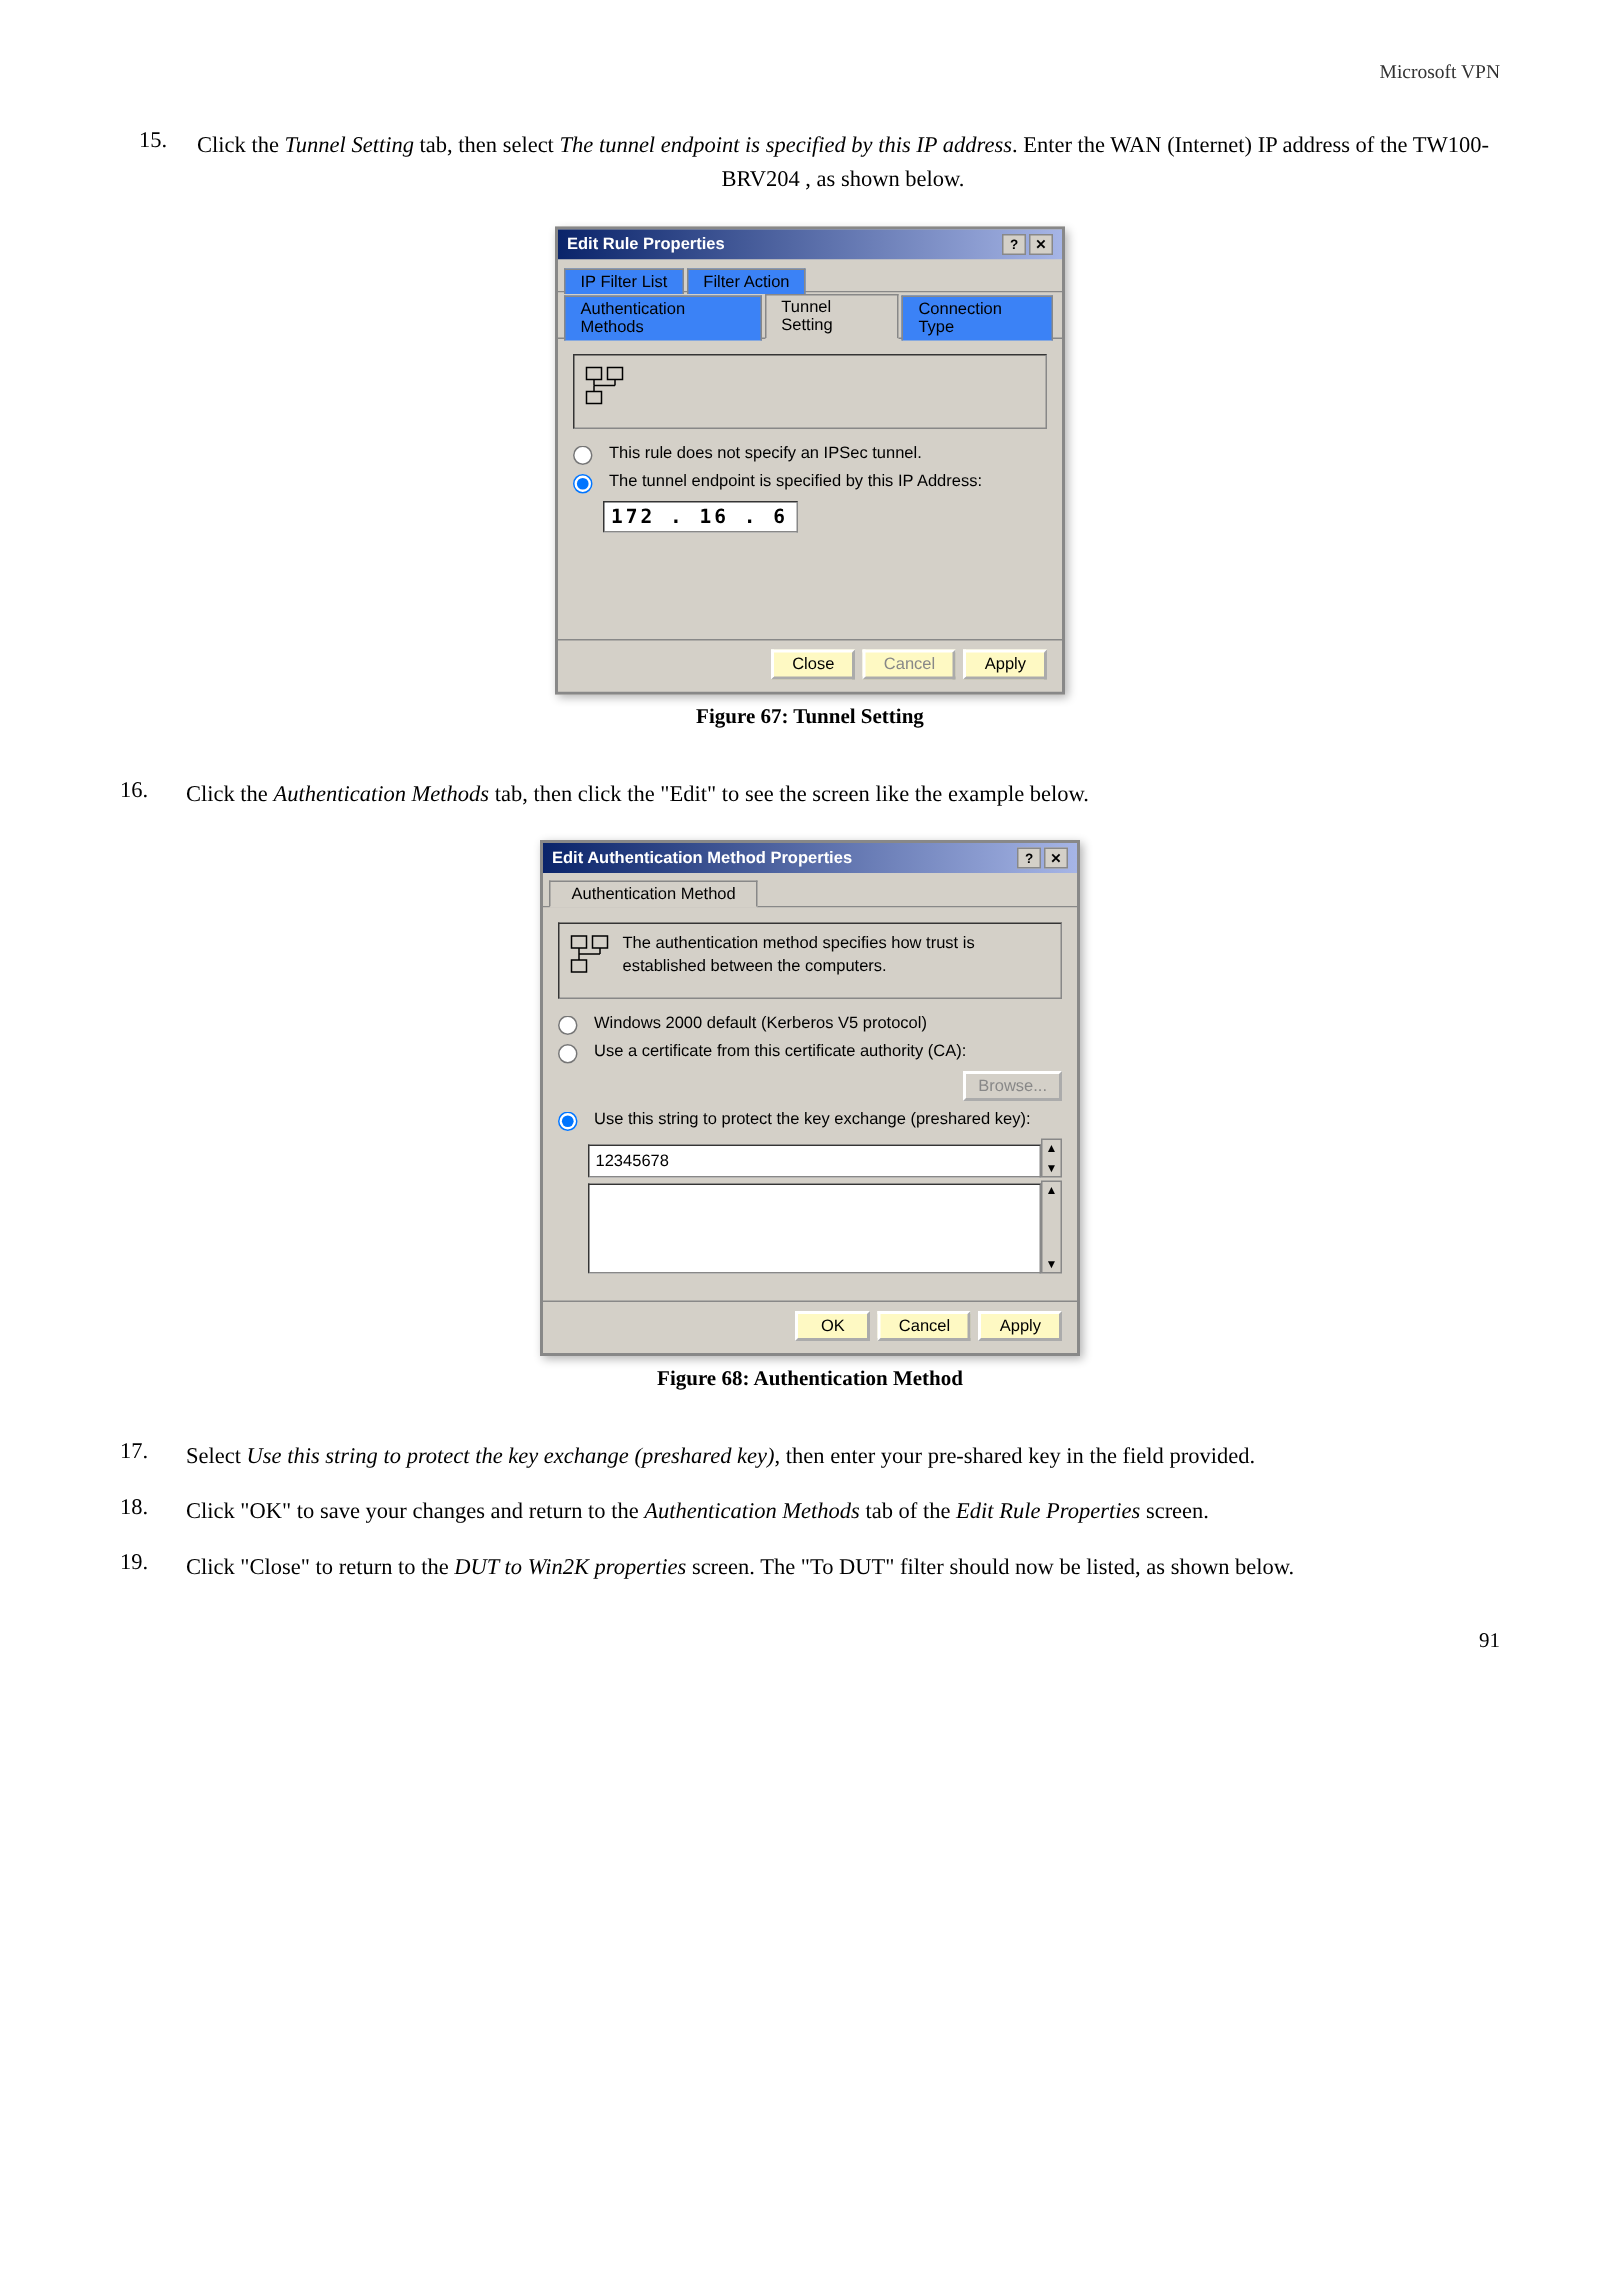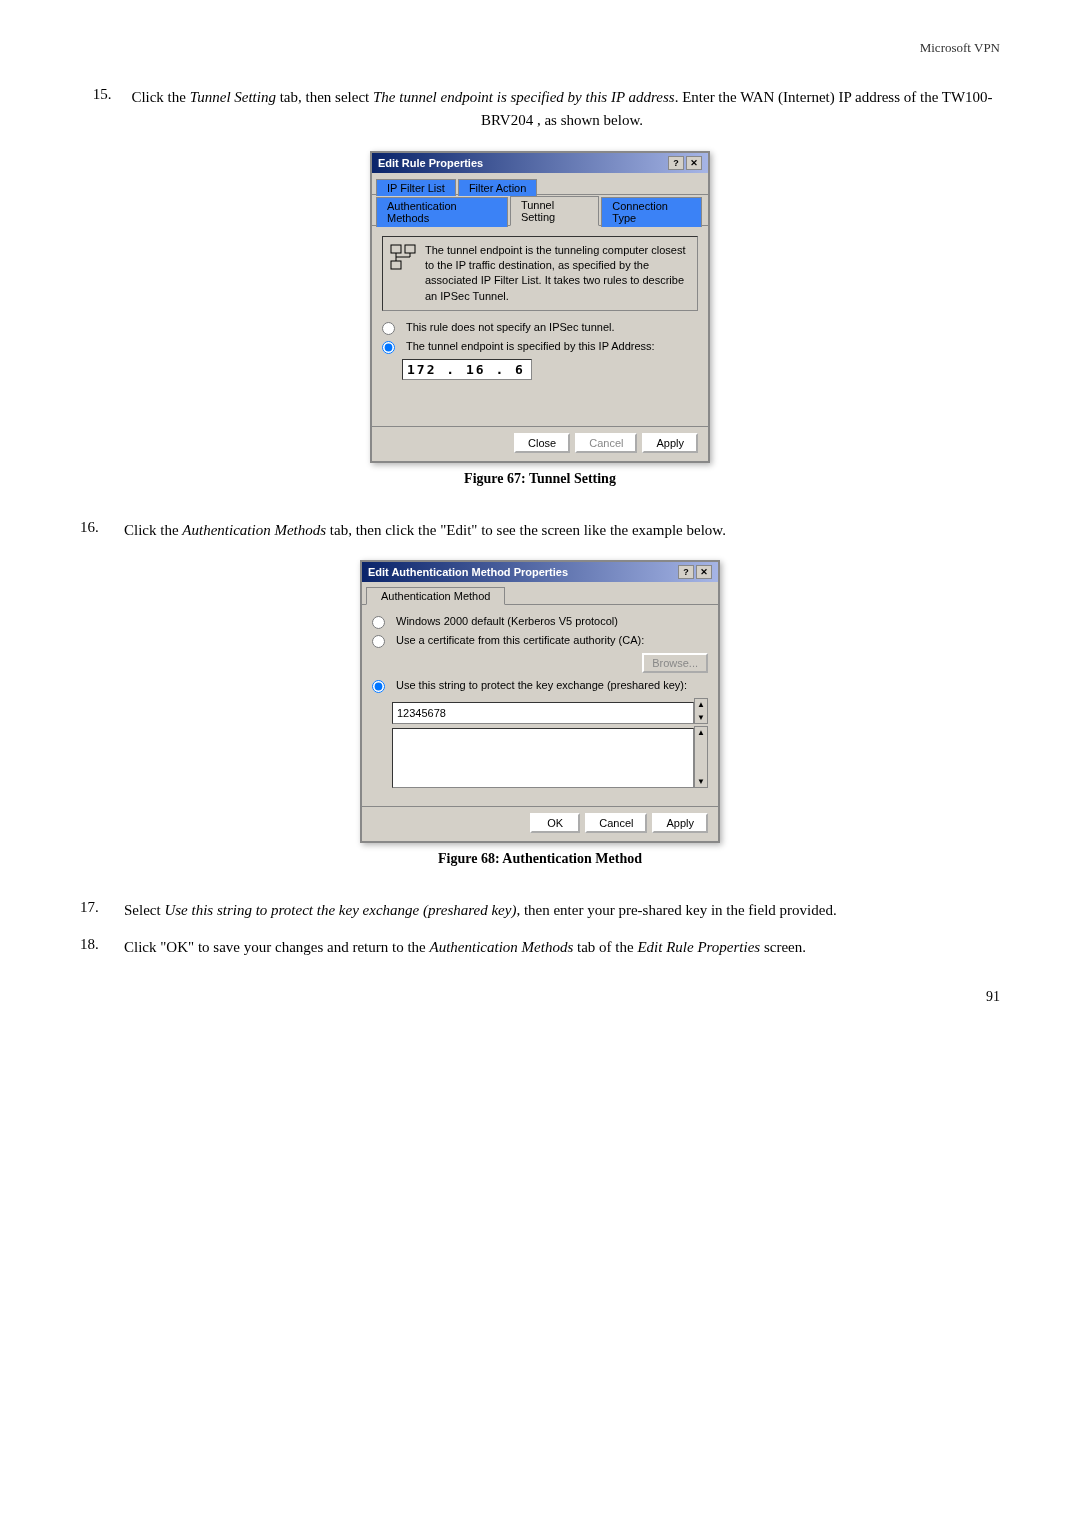--- a/index.html
+++ b/index.html
@@ -151,21 +151,21 @@
     }
     .dialog-footer {
       display: flex;
       justify-content: flex-end;
       gap: 5px;
       padding: 6px 10px 8px 10px;
       border-top: 1px solid #888;
       background: #d4d0c8;
     }
     .dialog-button {
-      background: #ffffff;
+      background: #fef9c3;
       border: 2px outset #fff;
       padding: 2px 12px;
       font-size: 11px;
       cursor: pointer;
       min-width: 50px;
       text-align: center;
     }
     .dialog-button.disabled {
       color: #888;
     }
@@ -264,21 +264,20 @@
             <svg width="28" height="28" viewBox="0 0 28 28">
               <rect x="2" y="2" width="10" height="8" fill="#d4d0c8" stroke="#000" stroke-width="1"></rect>
               <rect x="16" y="2" width="10" height="8" fill="#d4d0c8" stroke="#000" stroke-width="1"></rect>
               <rect x="2" y="18" width="10" height="8" fill="#d4d0c8" stroke="#000" stroke-width="1"></rect>
               <line x1="7" y1="10" x2="7" y2="14" stroke="#000" stroke-width="1"></line>
               <line x1="7" y1="14" x2="21" y2="14" stroke="#000" stroke-width="1"></line>
               <line x1="21" y1="10" x2="21" y2="14" stroke="#000" stroke-width="1"></line>
               <line x1="7" y1="14" x2="7" y2="18" stroke="#000" stroke-width="1"></line>
             </svg>
           </div>
-          <span>The tunnel endpoint is the tunneling computer closest to the IP traffic destination, as specified by the associated IP Filter List. It takes two rules to describe an IPSec Tunnel.</span>
         </div>
         <div class="dialog-radio-group">
           <div class="dialog-radio">
             <input type="radio" name="tunnel" style="">
             <span>This rule does not specify an IPSec tunnel.</span>
           </div>
           <div class="dialog-radio">
             <input type="radio" name="tunnel" checked="" style="">
             <span>The tunnel endpoint is specified by this IP Address:</span>
           </div>
@@ -315,20 +314,34 @@
           <div class="titlebar-btn">?</div>
           <div class="titlebar-btn">✕</div>
         </div>
       </div>
 
       <div class="auth-single-tab">
         <div class="auth-tab">Authentication Method</div>
       </div>
 
       <div class="dialog-content">
+        <div class="dialog-info-box">
+          <div class="dialog-icon">
+            <svg width="28" height="28" viewBox="0 0 28 28">
+              <rect x="2" y="2" width="10" height="8" fill="#d4d0c8" stroke="#000" stroke-width="1"></rect>
+              <rect x="16" y="2" width="10" height="8" fill="#d4d0c8" stroke="#000" stroke-width="1"></rect>
+              <rect x="2" y="18" width="10" height="8" fill="#d4d0c8" stroke="#000" stroke-width="1"></rect>
+              <line x1="7" y1="10" x2="7" y2="14" stroke="#000" stroke-width="1"></line>
+              <line x1="7" y1="14" x2="21" y2="14" stroke="#000" stroke-width="1"></line>
+              <line x1="21" y1="10" x2="21" y2="14" stroke="#000" stroke-width="1"></line>
+              <line x1="7" y1="14" x2="7" y2="18" stroke="#000" stroke-width="1"></line>
+            </svg>
+          </div>
+          <span>The authentication method specifies how trust is established between the computers.</span>
+        </div>
         <div class="dialog-radio-group">
           <div class="dialog-radio">
             <input type="radio" name="authmethod" style="">
             <span>Windows 2000 default (Kerberos V5 protocol)</span>
           </div>
           <div class="dialog-radio">
             <input type="radio" name="authmethod" style="">
             <span>Use a certificate from this certificate authority (CA):</span>
           </div>
           <div style="margin-left: 20px; margin-bottom: 6px; display: flex; justify-content: flex-end;">
@@ -371,15 +384,21 @@
     <span class="step-text">
       Select <em>Use this string to protect the key exchange (preshared key)</em>, then enter your pre-shared key in the field provided.
     </span>
   </li>
   <li style="display:flex; margin-bottom:14px;">
     <span class="step-number">18.</span>
     <span class="step-text">
       Click "OK" to save your changes and return to the <em>Authentication Methods</em> tab of the <em>Edit Rule Properties</em> screen.
     </span>
   </li>
+  <li style="display:flex; margin-bottom:14px;">
+    <span class="step-number">19.</span>
+    <span class="step-text">
+      Click "Close" to return to the <em>DUT to Win2K properties</em> screen. The "To DUT" filter should now be listed, as shown below.
+    </span>
+  </li>
 </ol>
 
 <div class="page-number">91</div>
 
 </body></html>

